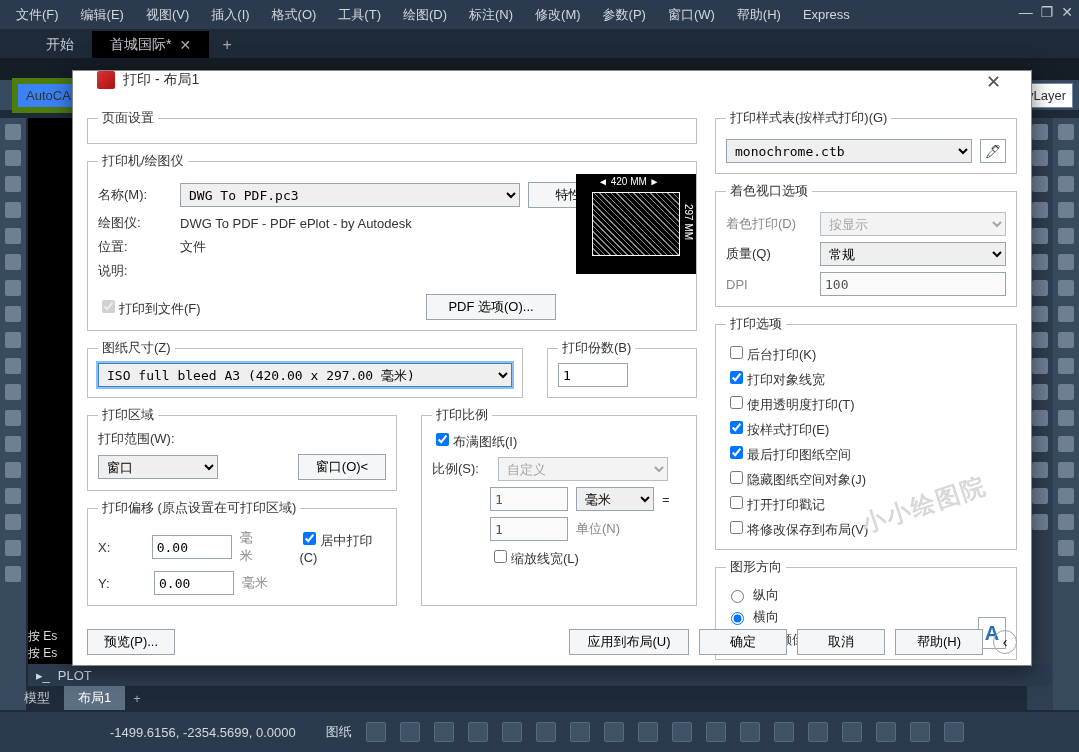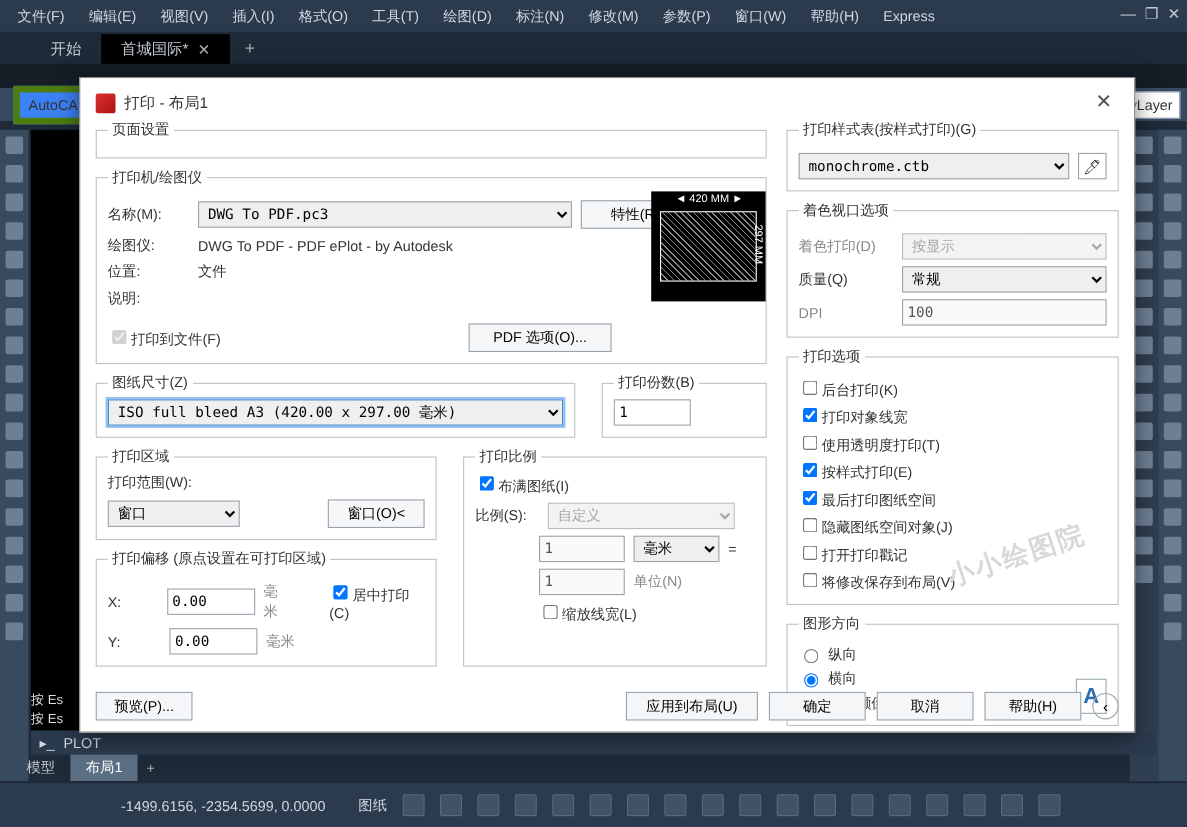--- a/index.html
+++ b/index.html
@@ -44,37 +44,37 @@
   .layouttab-plus { color:#aaa; padding:0 8px;}
 
   
   .status { position:absolute; left:0; right:0; bottom:0; height:40px; background:#2b3a4d; color:#d0d8e0; display:flex; align-items:center; font-size:13px;}
   .status .coords { margin-left:110px; }
   .status .label { margin-left:30px;}
   .status .icon { width:20px; height:20px; margin-left:14px; background:#3f5266; border:1px solid #556a7f; border-radius:2px;}
 
   
   .dialog { position:absolute; left:72px; top:70px; width:960px; height:596px; background:#fff; border:1px solid #888; box-shadow:0 4px 20px rgba(0,0,0,0.5); }
-  .dlg-title { height:32px; display:flex; align-items:flex-end; padding:0 14px; color:#333; font-size:14px; }
+  .dlg-title { height:32px; display:flex; align-items:flex-start; padding:0 24px; color:#333; font-size:14px; }
   .dlg-title .logo { width:18px; height:18px; background:linear-gradient(135deg,#d33,#a11); margin-right:8px; border-radius:2px;}
   .dlg-close { margin-left:auto; font-size:18px; color:#555; padding:0 6px; cursor:pointer;}
   .dlg-body { padding:6px 14px 4px 14px; color:#333; font-size:13px; display:flex; gap:18px; }
   .col-left { width:610px; }
   .col-right { flex:1; }
 
   fieldset { border:1px solid #c0c0c0; padding:6px 10px 10px 10px; margin:0 0 8px 0; position:relative;}
   legend { padding:0 4px; color:#333; font-size:13px; }
   .row { display:flex; align-items:center; gap:8px; margin-top:6px; }
   .lbl { width:74px; }
   .lbl-sm { width:48px; }
   select, input[type=text] { height:24px; font-size:13px; font-family:Consolas,"Microsoft YaHei",monospace; padding:1px 4px; border:1px solid #9aa4ae;}
   button.btn { height:26px; font-size:13px; padding:2px 10px; background:#f5f6f7; border:1px solid #9aa4ae; cursor:pointer; min-width:88px;}
   input[type=checkbox] { margin-right:4px; }
   label.cb { font-size:13px; }
-  .preview-box { width:104px; height:100px; background:#000; position:absolute; right:0; top:4px; display:flex; align-items:center; justify-content:center;}
+  .preview-box { width:120px; height:100px; background:#000; position:absolute; right:0; top:4px; display:flex; align-items:center; justify-content:center;}
   .preview-inner { width:88px; height:64px; background:repeating-linear-gradient(45deg,#888 0,#888 1px,transparent 1px,transparent 4px); border:1px solid #fff; position:relative;}
   .preview-label-top {position:absolute; top:2px; left:22px; color:#fff; font-size:10px;}
   .preview-label-right {position:absolute; top:30px; right:2px; color:#fff; font-size:10px; writing-mode:vertical-rl;}
 
   .paper-sel { border:1px solid #3a80c4; outline:2px solid #8fbef2; }
   .twocol { display:flex; gap:24px; }
 
   .dlg-footer { position:absolute; left:14px; right:14px; bottom:10px; display:flex; align-items:center; gap:10px;}
   .dlg-footer .spacer { flex:1; }
   .circle-btn { width:24px; height:24px; border-radius:12px; border:1px solid #9aa4ae; display:flex; align-items:center; justify-content:center; font-size:14px;}

